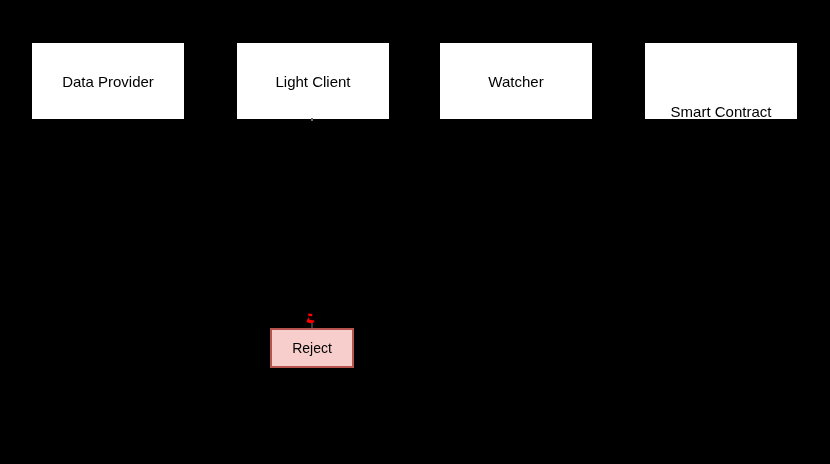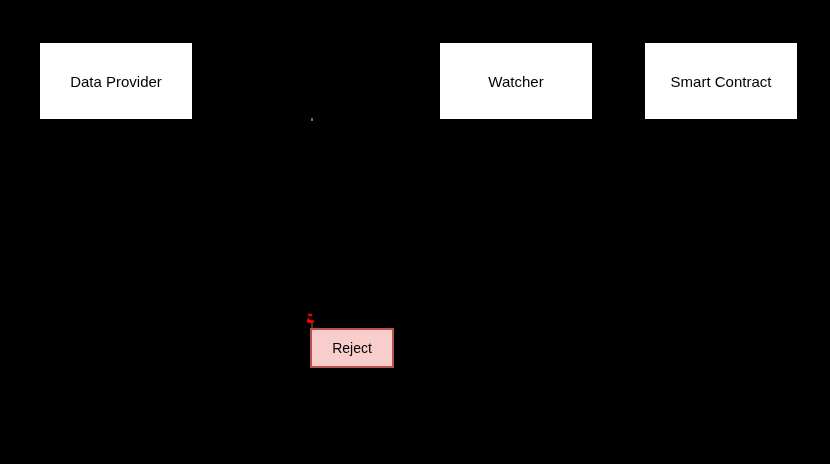--- a/index.html
+++ b/index.html
@@ -25,24 +25,24 @@
     align-items: center;
     justify-content: center;
     box-sizing: border-box;
   }
   .actor-label {
     color: #000000;
     font-size: 15px;
     line-height: 1;
     white-space: nowrap;
   }
-  .actor-data-provider  { left: 40px;  }
+  .actor-data-provider  { left: 32px;  }
   .actor-light-client   { left: 237px; }
   .actor-watcher        { left: 440px; text-align: right; }
-  .actor-smart-contract { left: 645px; }
+  .actor-smart-contract { left: 645px; align-items: flex-end; }
 
   .lifeline-stub {
     position: absolute;
     width: 2px;
     background: #555555;
   }
   .stub-under-light-client { left: 311px; top: 118px; height: 3px; background: #6e6e6e; }
   .stub-above-reject       { left: 311px; top: 323px; height: 6px; background: #3a3a3a; }
 
   .red-mark {
@@ -58,38 +58,40 @@
     left: 270px;
     top: 328px;
     width: 84px;
     height: 40px;
     background: #f8cecc;
     border: 2px solid #b85450;
     box-sizing: border-box;
     display: flex;
     align-items: center;
     justify-content: center;
-    margin-left: 40px;
   }
   .reject-label {
     color: #000000;
     font-size: 14px;
     line-height: 1;
     white-space: nowrap;
   }
 </style>
 </head>
 <body>
 
 <div class="canvas">
 
   <div class="actor-box actor-data-provider">
     <span class="actor-label">Data Provider</span>
   </div>
 
+  <div class="actor-box actor-light-client">
+    <span class="actor-label">Light Client</span>
+  </div>
 
   <div class="actor-box actor-watcher">
     <span class="actor-label">Watcher</span>
   </div>
 
   <div class="actor-box actor-smart-contract">
     <span class="actor-label">Smart Contract</span>
   </div>
 
   <div class="lifeline-stub stub-under-light-client"></div>

